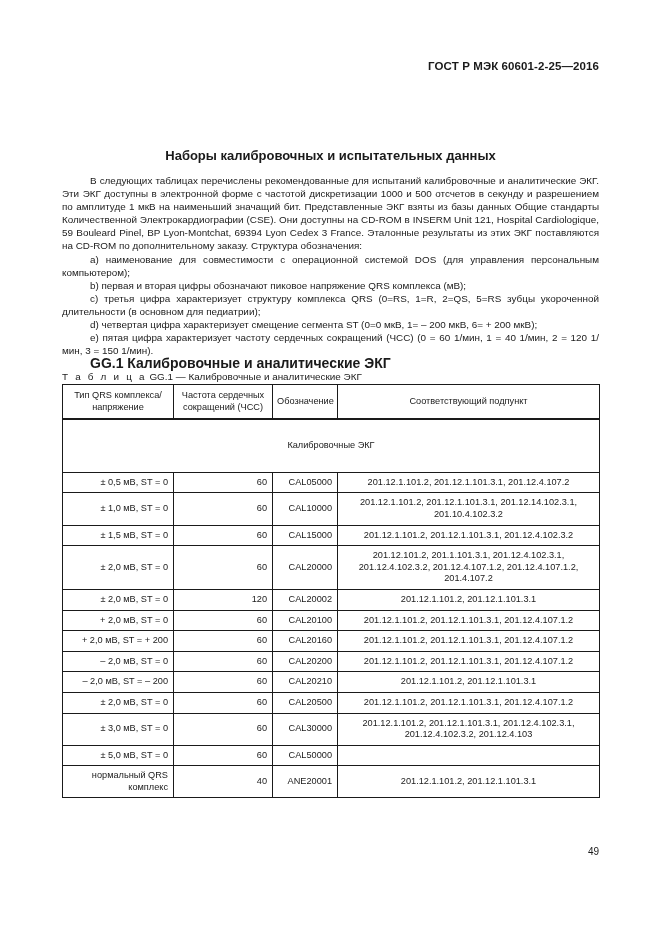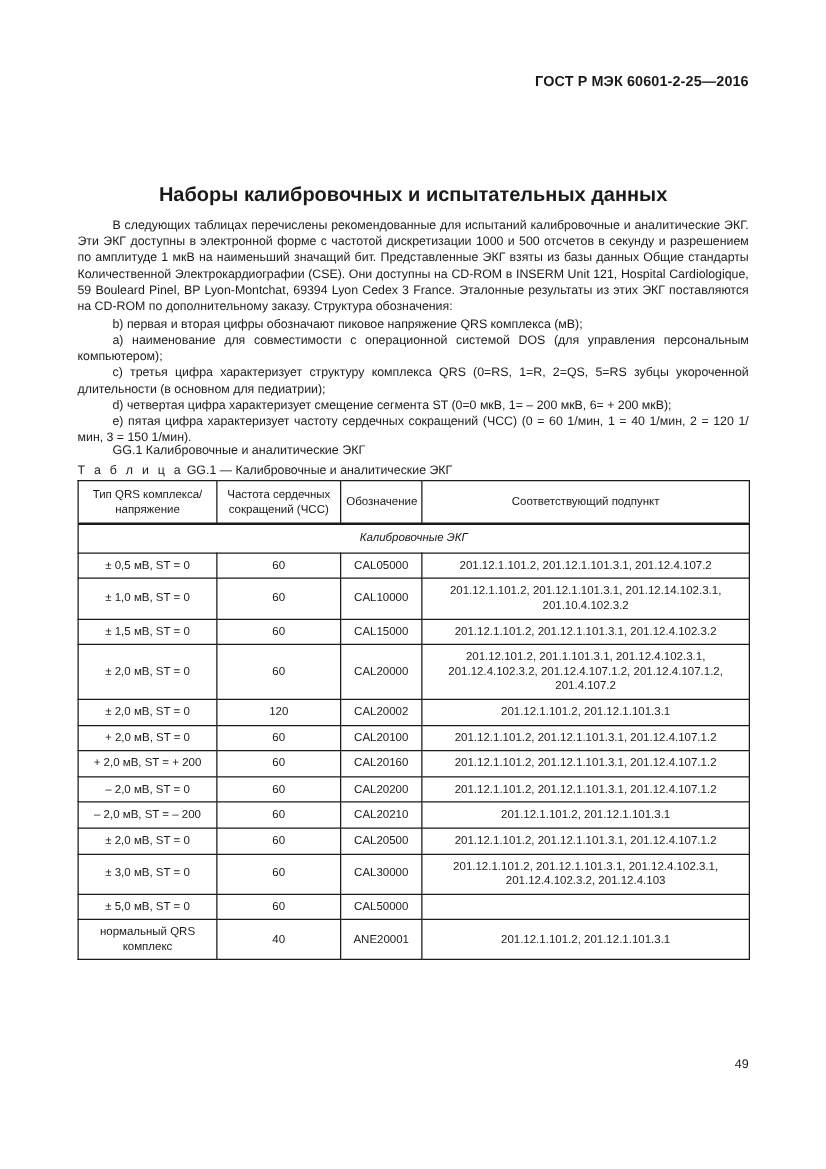--- a/index.html
+++ b/index.html
@@ -50,21 +50,21 @@
     font-size: 10.5px;
     font-weight: normal;
   }
 
   .section-title {
     position: absolute;
     top: 148px;
     left: 0;
     right: 0;
     text-align: center;
-    font-size: 16px;
+    font-size: 13px;
     font-weight: bold;
   }
 
   
   .body-copy {
     position: absolute;
     top: 174px;
     left: 62px;
     width: 537px;
     font-size: 9.9px;
@@ -77,22 +77,22 @@
   }
   .body-copy p.indent {
     text-indent: 28px;
   }
 
   
   .subclause {
     position: absolute;
     top: 355px;
     left: 90px;
-    font-size: 10px;
-    font-weight: normal;
+    font-size: 14px;
+    font-weight: bold;
   }
   .table-caption {
     position: absolute;
     top: 371px;
     left: 62px;
     font-size: 9.9px;
   }
   .table-caption .spaced {
     letter-spacing: 2.2px;
   }
@@ -116,27 +116,26 @@
   }
   .data-table th {
     text-align: center;
     padding: 5px 4px;
   }
   .col-a { width: 111px; }
   .col-b { width: 99px; }
   .col-c { width: 65px; }
   .col-d { width: 262px; }
 
-  .cell-center { text-align: center; }
+  .cell-center { text-align: right; }
   .cell-left { text-align: center; }
 
   .group-row td {
     text-align: center;
-    font-style: italic;
-    padding: 5px 4px;
+    padding: 20px 4px;
     border-top: 2px solid #1a1a1a;
   }
   .group-row.second td {
     border-top: 1px solid #1a1a1a;
   }
 
   
   .page-number {
     position: absolute;
     top: 846px;
@@ -149,22 +148,22 @@
 
 <div class="page">
 
   <div class="doc-header">ГОСТ Р МЭК 60601-2-25—2016</div>
 
 
   <div class="section-title">Наборы калибровочных и испытательных данных</div>
 
   <div class="body-copy">
     <p class="indent">В следующих таблицах перечислены рекомендованные для испытаний калибровочные и аналитические ЭКГ. Эти ЭКГ доступны в электронной форме с частотой дискретизации 1000 и 500 отсчетов в секунду и разрешением по амплитуде 1 мкВ на наименьший значащий бит. Представленные ЭКГ взяты из базы данных Общие стандарты Количественной Электрокардиографии (CSE). Они доступны на CD-ROM в INSERM Unit 121, Hospital Cardiologique, 59 Bouleard Pinel, BP Lyon-Montchat, 69394 Lyon Cedex 3 France. Эталонные результаты из этих ЭКГ поставляются на CD-ROM по дополнительному заказу. Структура обозначения:</p>
+    <p class="indent">a) наименование для совместимости с операционной системой DOS (для управления персональным компьютером);</p>
     <p class="indent">b) первая и вторая цифры обозначают пиковое напряжение QRS комплекса (мВ);</p>
-    <p class="indent">a) наименование для совместимости с операционной системой DOS (для управления персональным компьютером);</p>
     <p class="indent">c) третья цифра характеризует структуру комплекса QRS (0=RS, 1=R, 2=QS, 5=RS зубцы укороченной длительности (в основном для педиатрии);</p>
     <p class="indent">d) четвертая цифра характеризует смещение сегмента ST (0=0 мкВ, 1= – 200 мкВ, 6= + 200 мкВ);</p>
     <p class="indent">e) пятая цифра характеризует частоту сердечных сокращений (ЧСС) (0 = 60 1/мин, 1 = 40 1/мин, 2 = 120 1/мин, 3 = 150 1/мин).</p>
   </div>
 
   <div class="subclause">GG.1 Калибровочные и аналитические ЭКГ</div>
 
   <div class="table-caption"><span class="spaced">Т а б л и ц а</span><span> GG.1 — Калибровочные и аналитические ЭКГ</span></div>
 
   <table class="data-table">

